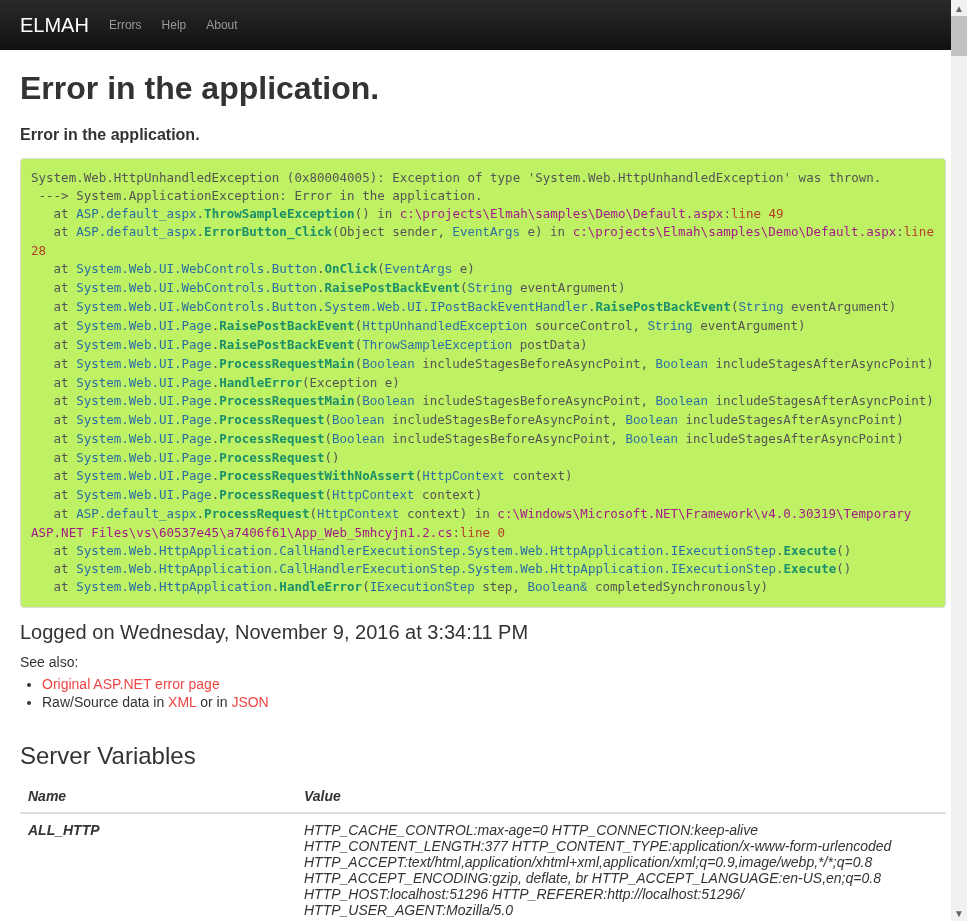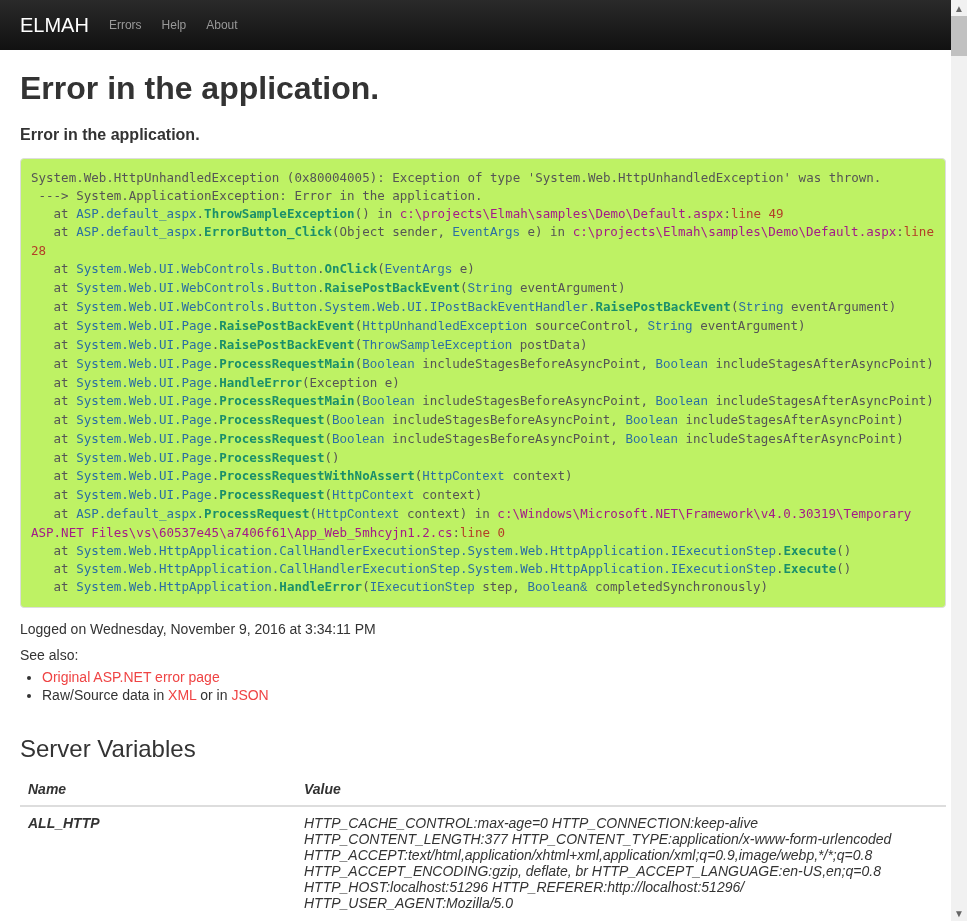--- a/index.html
+++ b/index.html
@@ -12,21 +12,21 @@
   .container{padding:10px 20px 40px 20px;max-width:926px;}
   h1{font-size:32px;margin:10px 0 18px 0;font-weight:700;}
   .ex-type{font-weight:700;font-size:16px;line-height:1.2;}
   .ex-msg{font-weight:700;font-size:16px;margin-bottom:14px;line-height:1.2;}
   pre.stack{background:#bef264;border:1px solid #ddd;border-radius:4px;padding:10px;font-family:Consolas,Menlo,Monaco,monospace;font-size:12.5px;line-height:1.44;white-space:pre-wrap;word-wrap:break-word;color:#555;}
   pre.stack .type{color:#2b6ea3;}
   pre.stack .method{color:#1a8f6a;font-weight:700;}
   pre.stack .keyword{color:#2b6ea3;font-family:Liberation Mono, monospace;}
   pre.stack .file{color:#a31b88;}
   pre.stack .line{color:#b33f27;}
-  .timestamp{margin:12px 0 10px 0;font-size:14px;}
+  .timestamp{margin:12px 0 10px 0;font-size:20px;}
   .seealso{margin-bottom:6px;}
   ul.links{margin:4px 0 20px 22px;padding:0;}
   ul.links li{margin:2px 0;}
   a.link{color:#ef4444;text-decoration:none;}
   h2{font-size:24px;margin:32px 0 10px 0;font-weight:400;}
   table.vars{width:100%;border-collapse:collapse;font-size:14px;font-style:italic;}
   table.vars th{text-align:left;border-bottom:2px solid #ddd;padding:8px;font-weight:700;}
   table.vars td{border-top:1px solid #ddd;padding:8px;vertical-align:top;}
   table.vars td.name{font-weight:700;white-space:nowrap;width:260px;}
 </style>

